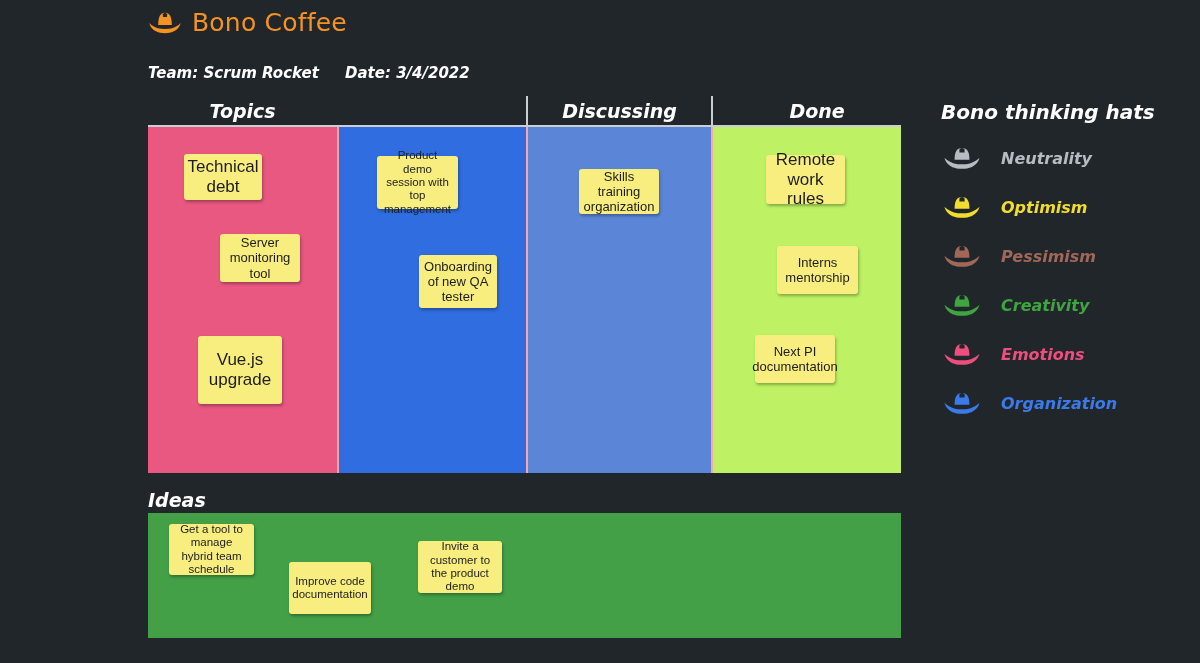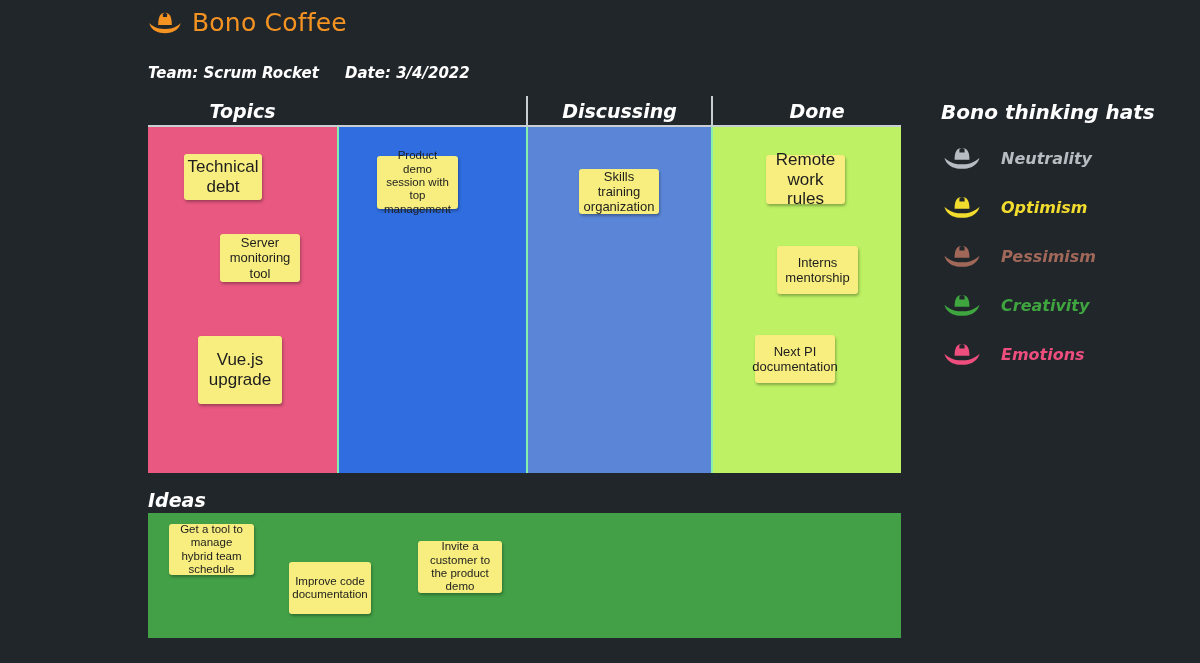--- a/index.html
+++ b/index.html
@@ -39,21 +39,21 @@
     font-family:"DejaVu Sans", sans-serif;
     box-sizing:border-box;
   }
   .col-head.sep{border-left:2px solid #c9ced3;}
 
   .lanes{
     position:absolute;left:0;top:29px;width:100%;height:348px;
     display:flex;border-top:2px solid #c9ced3;box-sizing:border-box;
   }
   .lane{flex:0 0 auto;position:relative;box-sizing:border-box;}
-  .lane.sep{border-left:2px solid #86efac;}
+  .lane.sep{border-left:2px solid #fca5a5;}
 
   
   .note{
     position:absolute;
     background:#F8EE7F;
     color:#1d1d1d;
     border-radius:3px;
     box-shadow:1px 2px 3px rgba(0,0,0,.30);
     display:flex;align-items:center;justify-content:center;
     text-align:center;
@@ -136,20 +136,23 @@
             <span>Server monitoring tool</span>
           </div>
           <div class="note sz-lg" style="left: 50px; top: 209px; width: 84px; height: 68px;">
             <span>Vue.js upgrade</span>
           </div>
         </div>
         <div class="lane sep" style="width: 189px; background: rgb(47, 109, 224);">
           <div class="note sz-sm" style="left: 38px; top: 29px; width: 81px; height: 53px;">
             <span>Product demo session with top management</span>
           </div>
+          <div class="note sz-md" style="left: 80px; top: 128px; width: 78px; height: 53px;">
+            <span>Onboarding of new QA tester</span>
+          </div>
         </div>
         <div class="lane sep" style="width: 185px; background: rgb(91, 134, 216);">
           <div class="note sz-md" style="left: 51px; top: 42px; width: 80px; height: 45px;">
             <span>Skills training organization</span>
           </div>
         </div>
         <div class="lane sep" style="width: 190px; background: #bef264;">
           <div class="note sz-lg" style="left: 53px; top: 28px; width: 79px; height: 49px;">
             <span>Remote work rules</span>
           </div>
@@ -212,16 +215,24 @@
           <span class="legend-label" style="color: rgb(62, 165, 63);">Creativity</span>
         </div>
         <div class="legend-item">
           <span class="legend-hat"><svg viewBox="0 0 100 70" class="legend-hat-svg" width="42" height="26">
               <path d="M30 40 C30 18 36 8 50 8 C64 8 70 18 70 40 Z" fill="#ED4E7E"></path>
               <path d="M43 12 Q50 4 57 12 L57 20 L43 20 Z" fill="#21262b"></path>
               <path d="M3 34 C3 34 17 52 50 52 C83 52 97 34 97 34 C97 34 93 64 50 64 C7 64 3 34 3 34 Z" fill="#ED4E7E"></path>
             </svg></span>
           <span class="legend-label" style="color: rgb(237, 78, 126);">Emotions</span>
         </div>
+        <div class="legend-item">
+          <span class="legend-hat"><svg viewBox="0 0 100 70" class="legend-hat-svg" width="42" height="26">
+              <path d="M30 40 C30 18 36 8 50 8 C64 8 70 18 70 40 Z" fill="#3B7BE8"></path>
+              <path d="M43 12 Q50 4 57 12 L57 20 L43 20 Z" fill="#21262b"></path>
+              <path d="M3 34 C3 34 17 52 50 52 C83 52 97 34 97 34 C97 34 93 64 50 64 C7 64 3 34 3 34 Z" fill="#3B7BE8"></path>
+            </svg></span>
+          <span class="legend-label" style="color: rgb(59, 123, 232);">Organization</span>
+        </div>
       </div>
   </div>
 
 </div>
 
 </body></html>

